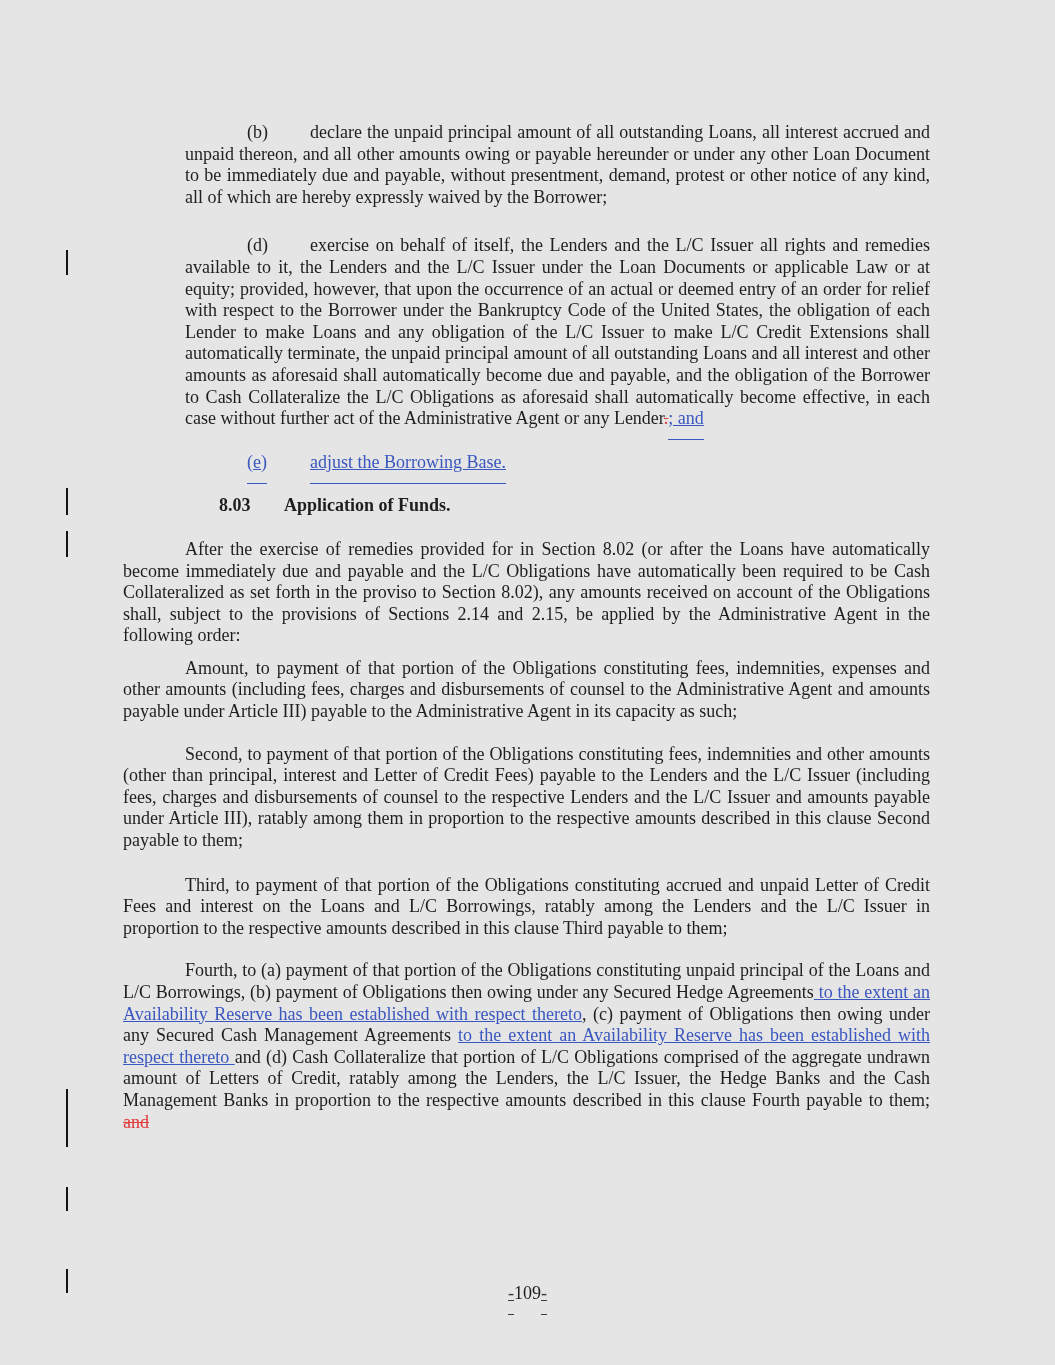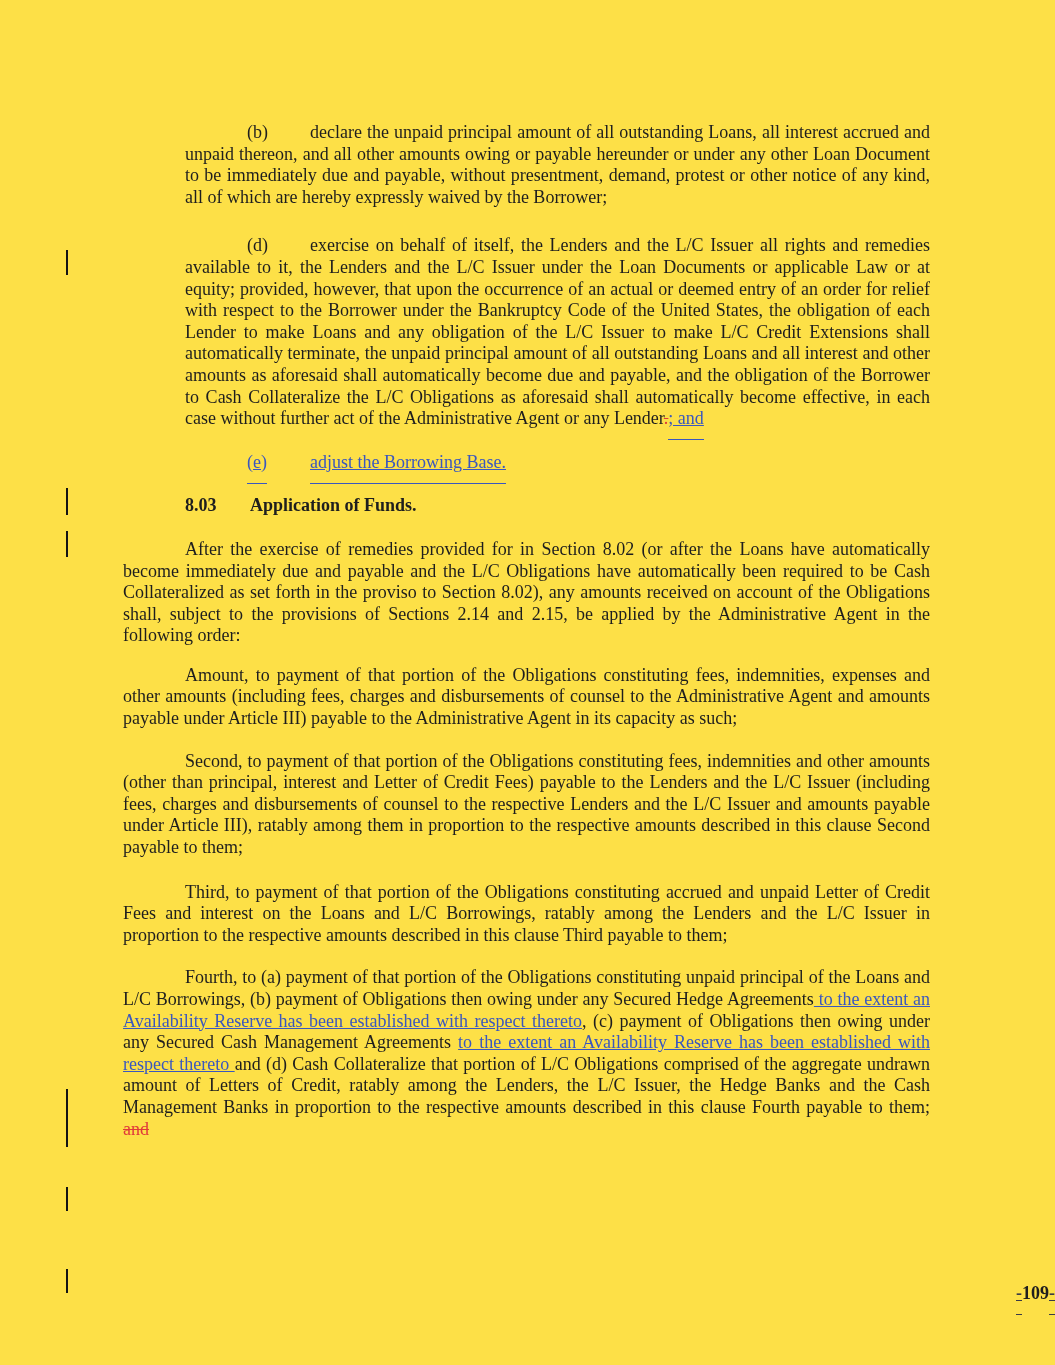--- a/index.html
+++ b/index.html
@@ -1,35 +1,35 @@
 <!DOCTYPE html>
 <html style="--ins: #3a57bf; --del: #e03a3a;"><head>
 <meta charset="utf-8">
 <style>
   html,body{margin:0;padding:0;background:#ffffff;}
-  .page{position:relative;width:1055px;height:1365px;background:#fde047;
+  .page{position:relative;width:1055px;height:1365px;background:#e5e5e5;
         font-family:"Liberation Serif",serif;color:#1e1e1e;overflow:hidden;}
   .content{position:absolute;left:123px;top:122px;width:807px;
            font-size:18px;line-height:21.6px;text-align:justify;}
   p{margin:0;}
   .sub{margin-left:62px;text-indent:62px;}
   .indent{text-indent:62px;}
   .label{display:inline-block;width:63px;text-indent:0;}
   .hlabel{display:inline-block;width:65px;}
-  .heading{margin-left:62px;font-weight:bold;}
+  .heading{margin-left:96px;font-weight:bold;}
   .u{}
   .ins{color:var(--ins,#3a57bf);text-decoration:underline;}
   .du{text-decoration:underline;border-bottom:1.5px solid currentColor;padding-bottom:11px;}
   .del{color:var(--del,#e03a3a);text-decoration:line-through;}
   .cbar{position:absolute;left:66px;width:2px;background:#141414;}
-  .pageno{position:absolute;top:1283px;left:0;width:1055px;text-align:right;
-          font-size:18px;line-height:21.6px;font-weight:bold;}
+  .pageno{position:absolute;top:1283px;left:0;width:1055px;text-align:center;
+          font-size:18px;line-height:21.6px;}
   .dash{color:#3a3a46;}
   .mb27{margin-bottom:27px;} .mb21{margin-bottom:21px;} .mb22{margin-bottom:22px;}
-  .mb18{margin-bottom:18px;} .mb23{margin-bottom:23px;margin-top:21px;}
+  .mb18{margin-bottom:11px;} .mb23{margin-bottom:23px;margin-top:21px;}
 </style>
 </head>
 <body>
 
 <div class="page">
 
   <div class="cbar" style="top:250px;height:25px;"></div>
   <div class="cbar" style="top:488px;height:27px;"></div>
   <div class="cbar" style="top:531px;height:26px;"></div>
   <div class="cbar" style="top:1089px;height:58px;"></div>

